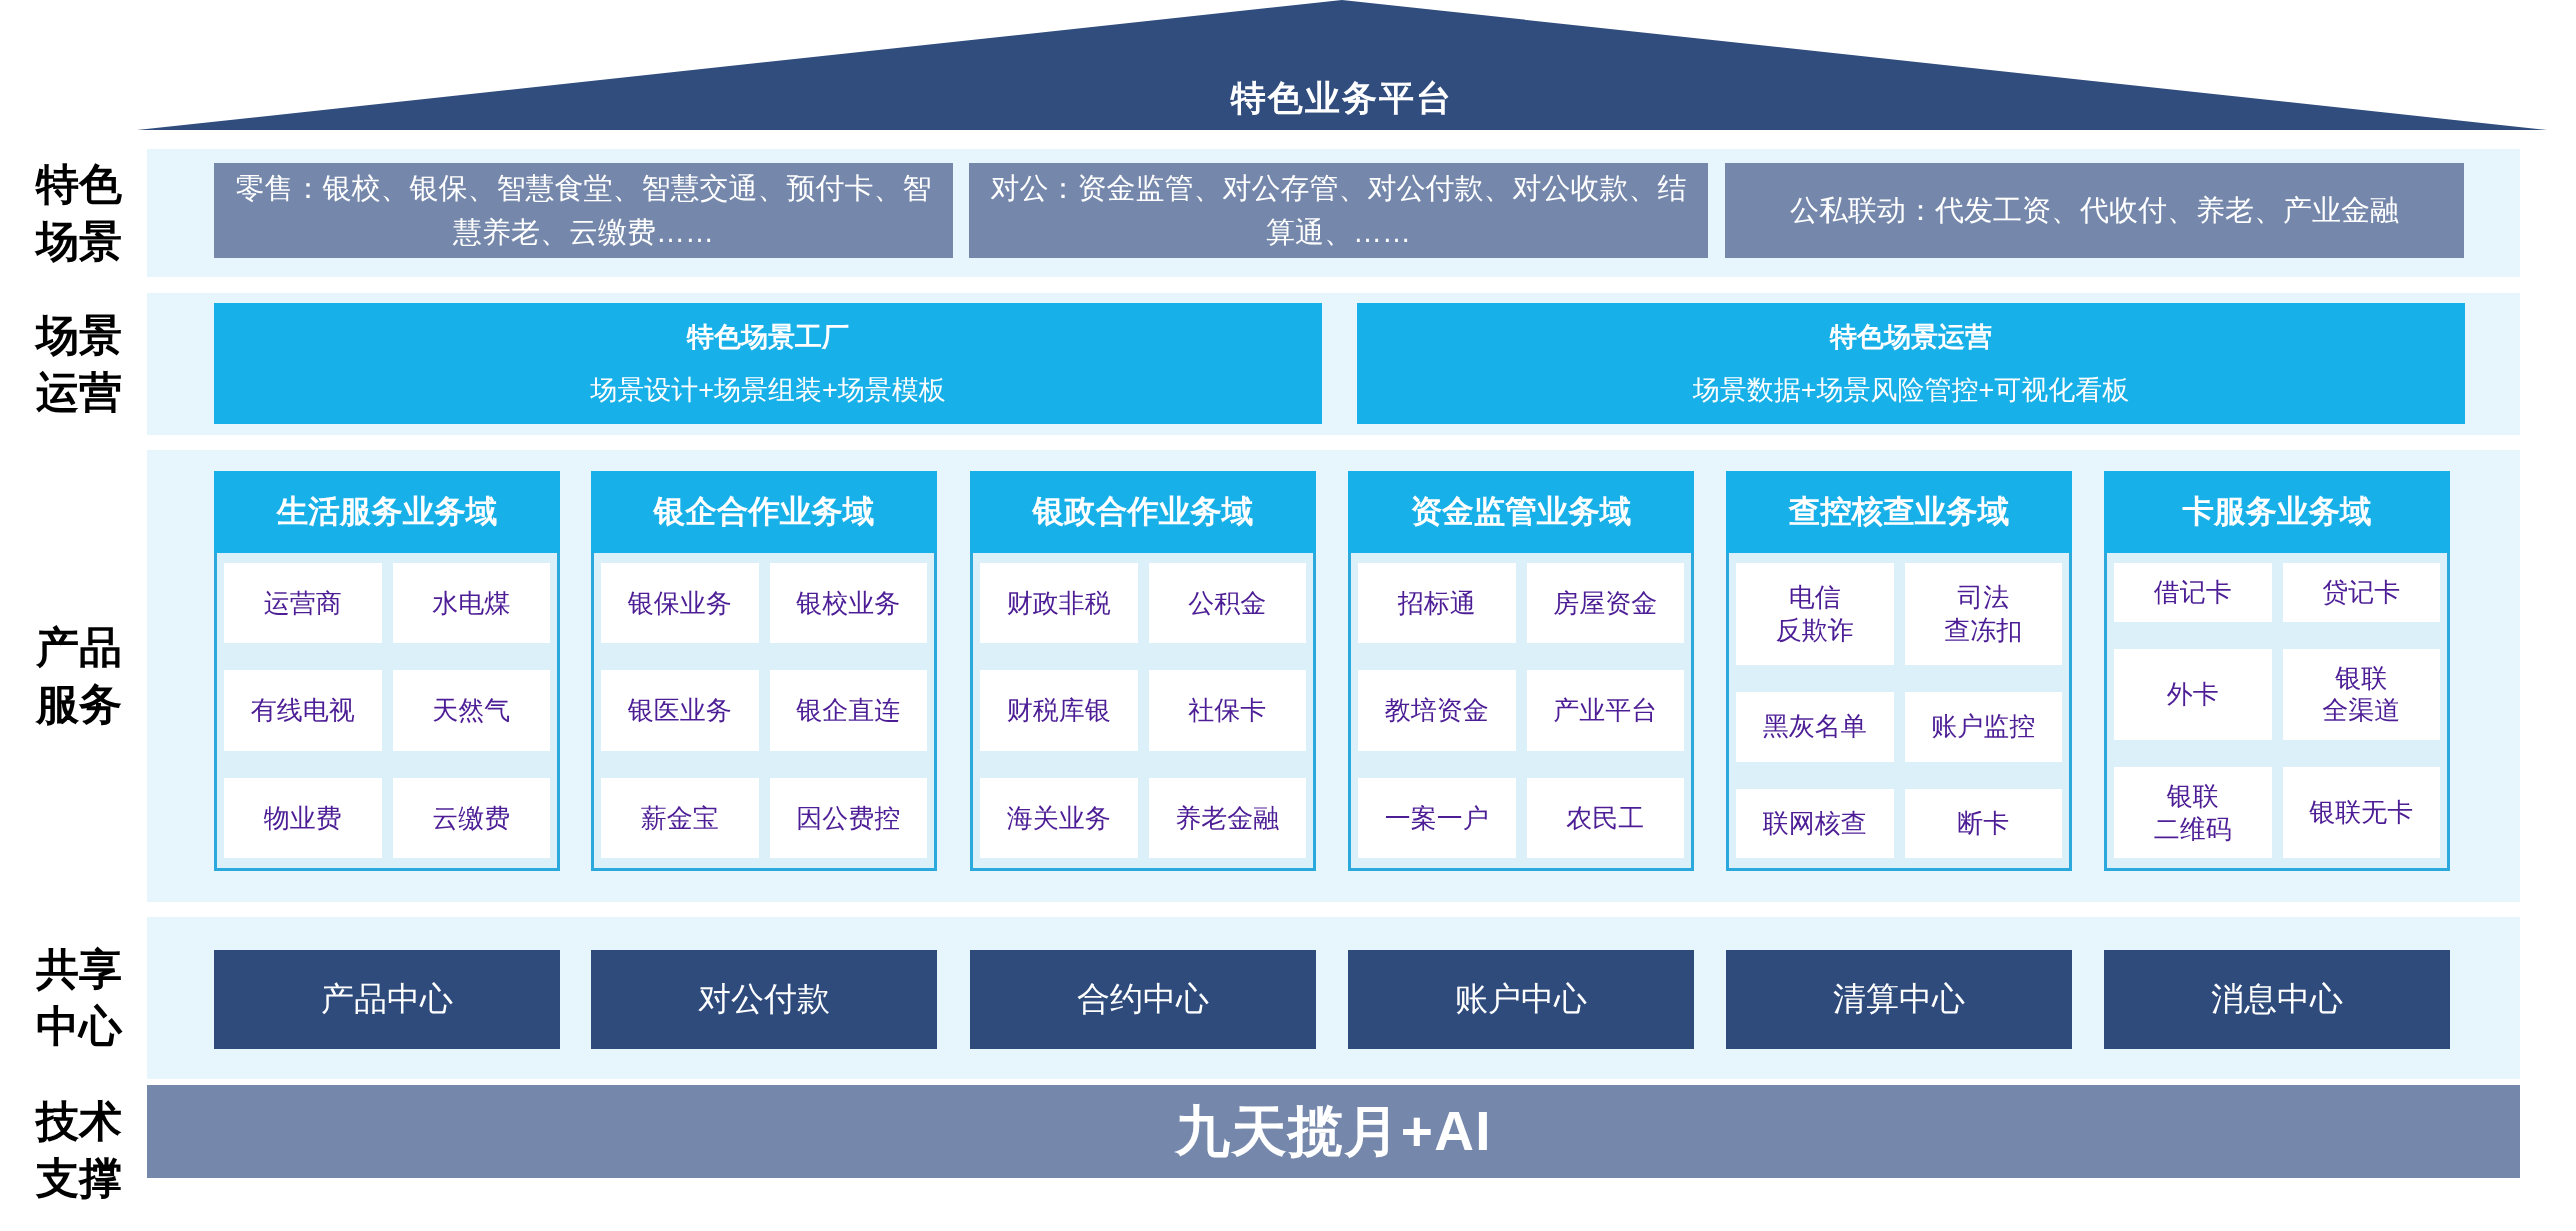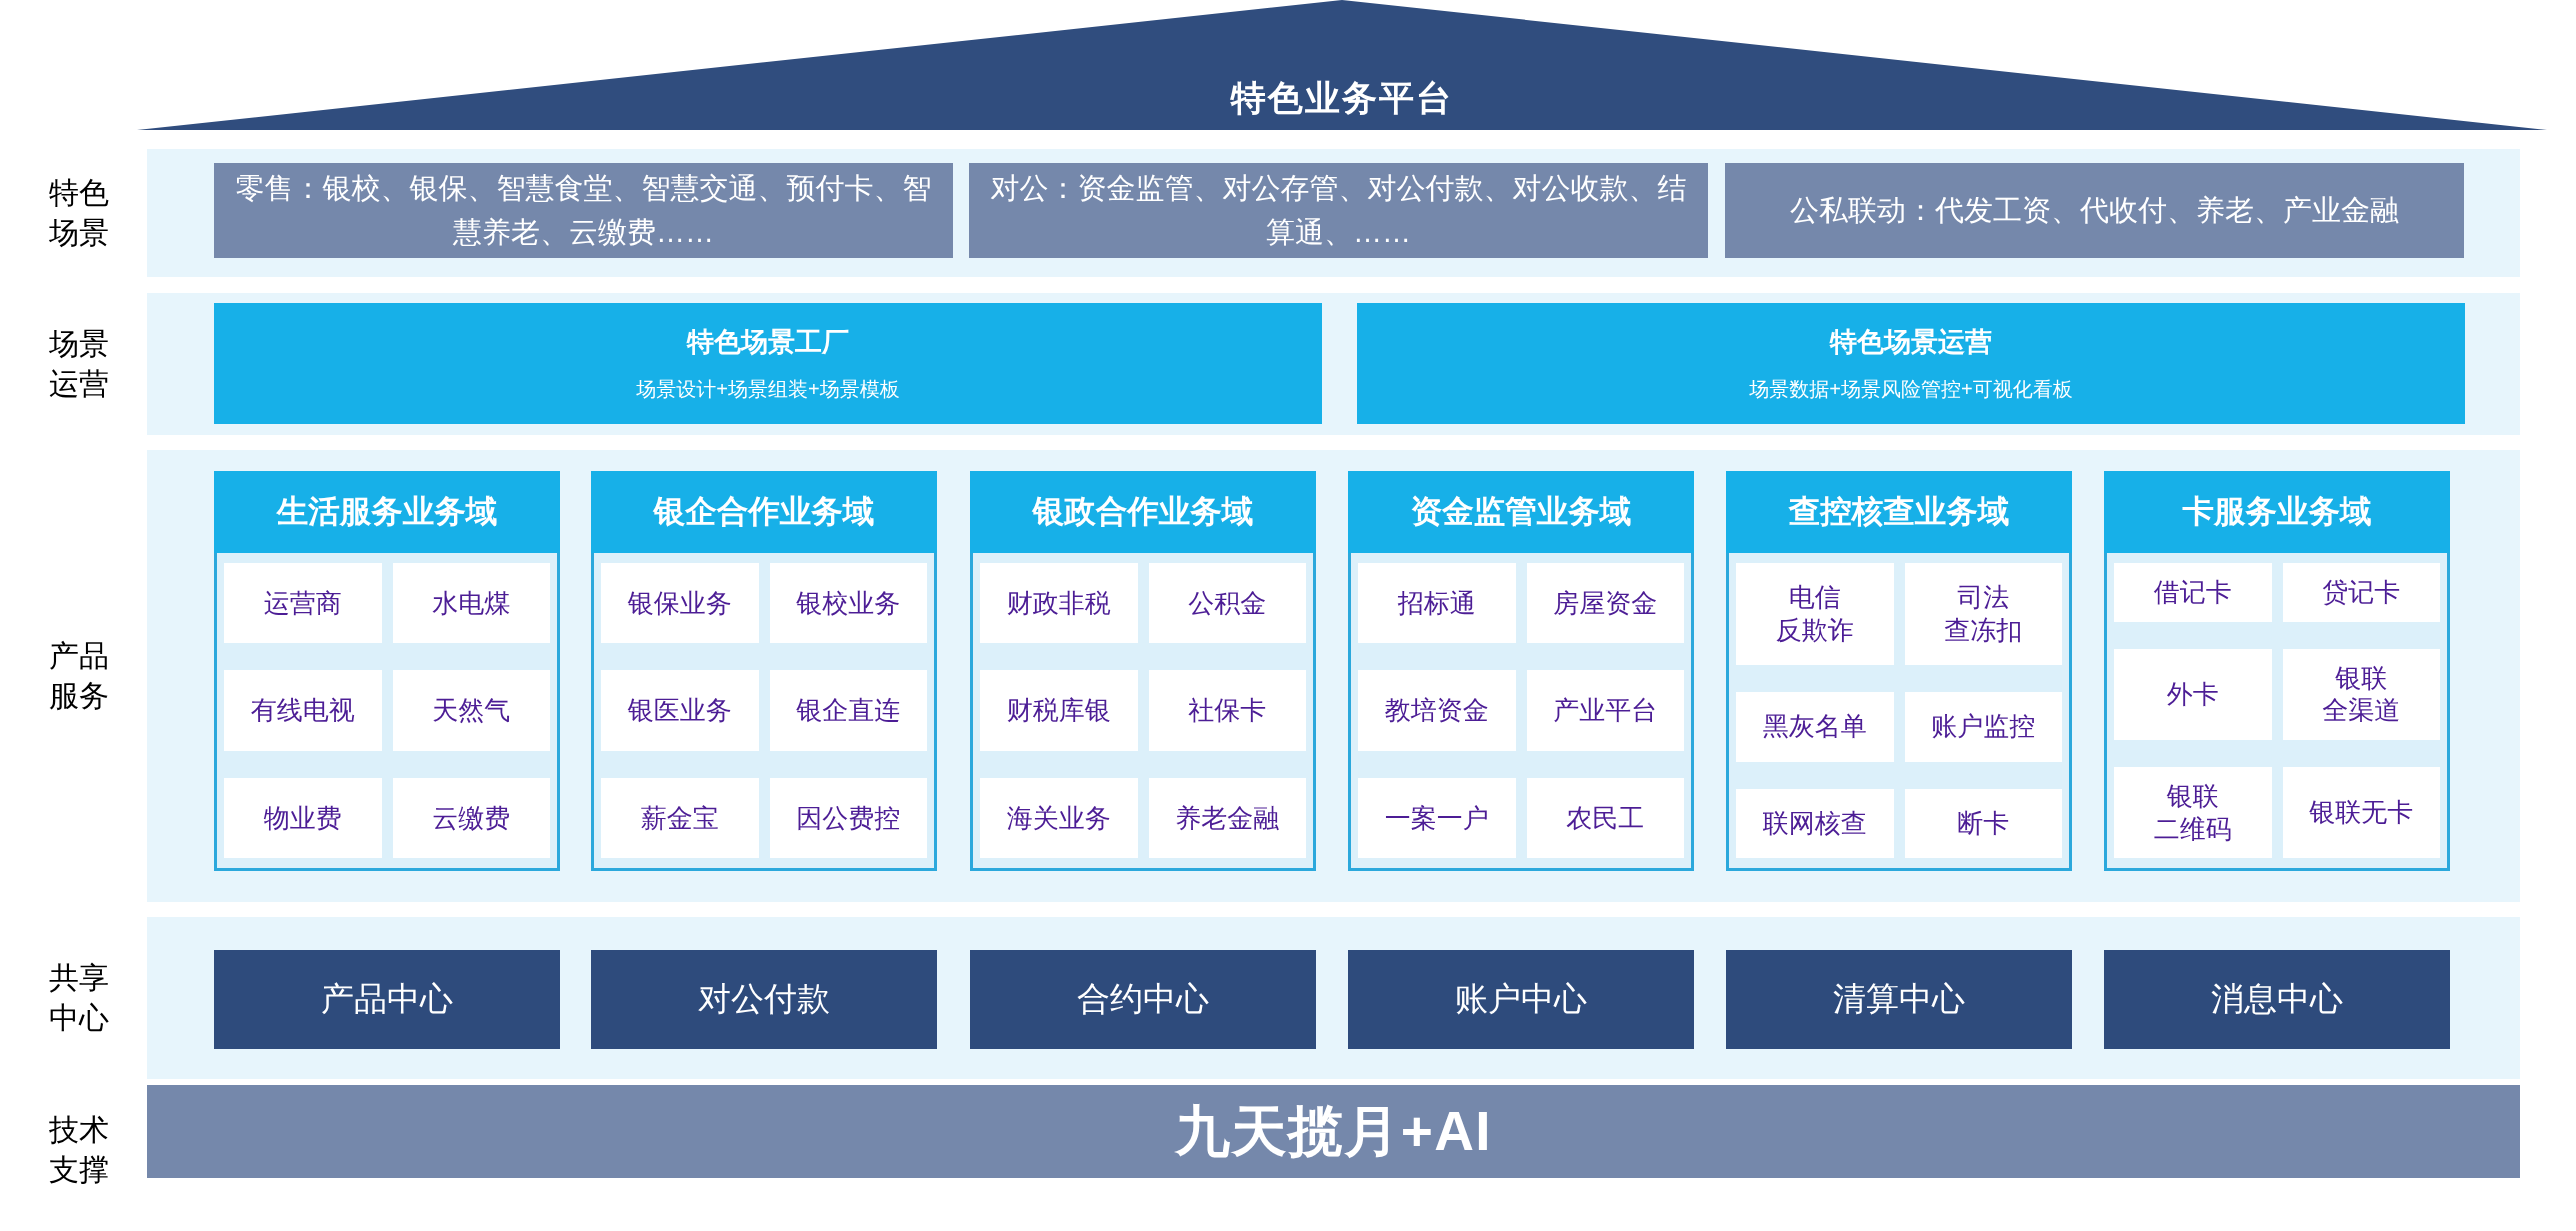--- a/index.html
+++ b/index.html
@@ -24,21 +24,21 @@
         color:#ffffff;font-size:29px;line-height:1.5;display:flex;align-items:center;
         justify-content:center;text-align:center;padding:0 20.5px;box-sizing:border-box;}
   .s0{left:214px}.s1{left:969px}.s2{left:1725px}
 
   
   .ops-box{position:absolute;top:303px;height:121px;width:1108px;background:#17B0E8;
         color:#ffffff;display:flex;flex-direction:column;align-items:center;
         justify-content:center;gap:16.4px;text-align:center;}
   .o0{left:214px}.o1{left:1357px}
   .ops-title{font-size:27px;font-weight:bold;text-align:right;}
-  .ops-sub{font-size:20px;}
+  .ops-sub{font-size:27px;}
 
   
   .panel{position:absolute;top:471px;width:346px;height:400px;}
   .x0{left:214px}.x1{left:591px}.x2{left:970px}.x3{left:1348px}.x4{left:1726px}.x5{left:2104px}
   .panel-header{height:82px;background:#17B0E8;color:#ffffff;font-weight:bold;font-size:31.5px;
         display:flex;align-items:center;justify-content:center;text-align:center;}
   .panel-body{height:318px;box-sizing:border-box;background:#DCF0FA;
         border:3.4px solid #2BA8DC;border-top:none;padding:9.6px 6.8px;
         display:grid;grid-template-columns:1fr 1fr;column-gap:11px;row-gap:27px;}
   .cell{background:#ffffff;color:#4c1d95;font-size:26px;line-height:1.25;display:flex;
@@ -48,22 +48,22 @@
   .center-box{position:absolute;top:950px;height:99px;width:346px;background:#2E4B7C;
         color:#ffffff;font-size:33px;display:flex;align-items:center;justify-content:center;}
 
   
   .tech-bar{position:absolute;left:147px;top:1085px;width:2373px;height:93px;background:#7588AB;
         color:#ffffff;font-size:55px;font-weight:bold;display:flex;align-items:center;
         justify-content:center;letter-spacing:1.4px;}
 
   
   .side-label{position:absolute;left:0;width:158px;display:flex;align-items:center;
-        justify-content:center;color:#000000;font-size:30px;line-height:1.32;
-        text-align:center;white-space:pre-line;font-weight:400;}
+        justify-content:center;color:#000000;font-size:43px;line-height:1.32;
+        text-align:center;white-space:pre-line;font-weight:700;}
   .l1{top:149px;height:128px;}
   .l2{top:293px;height:142px;}
   .l3{top:450px;height:452px;}
   .l4{top:917px;height:162px;}
   .l5{top:1103px;height:93px;}
 </style>
 </head>
 <body>
 
 <div class="stage">

